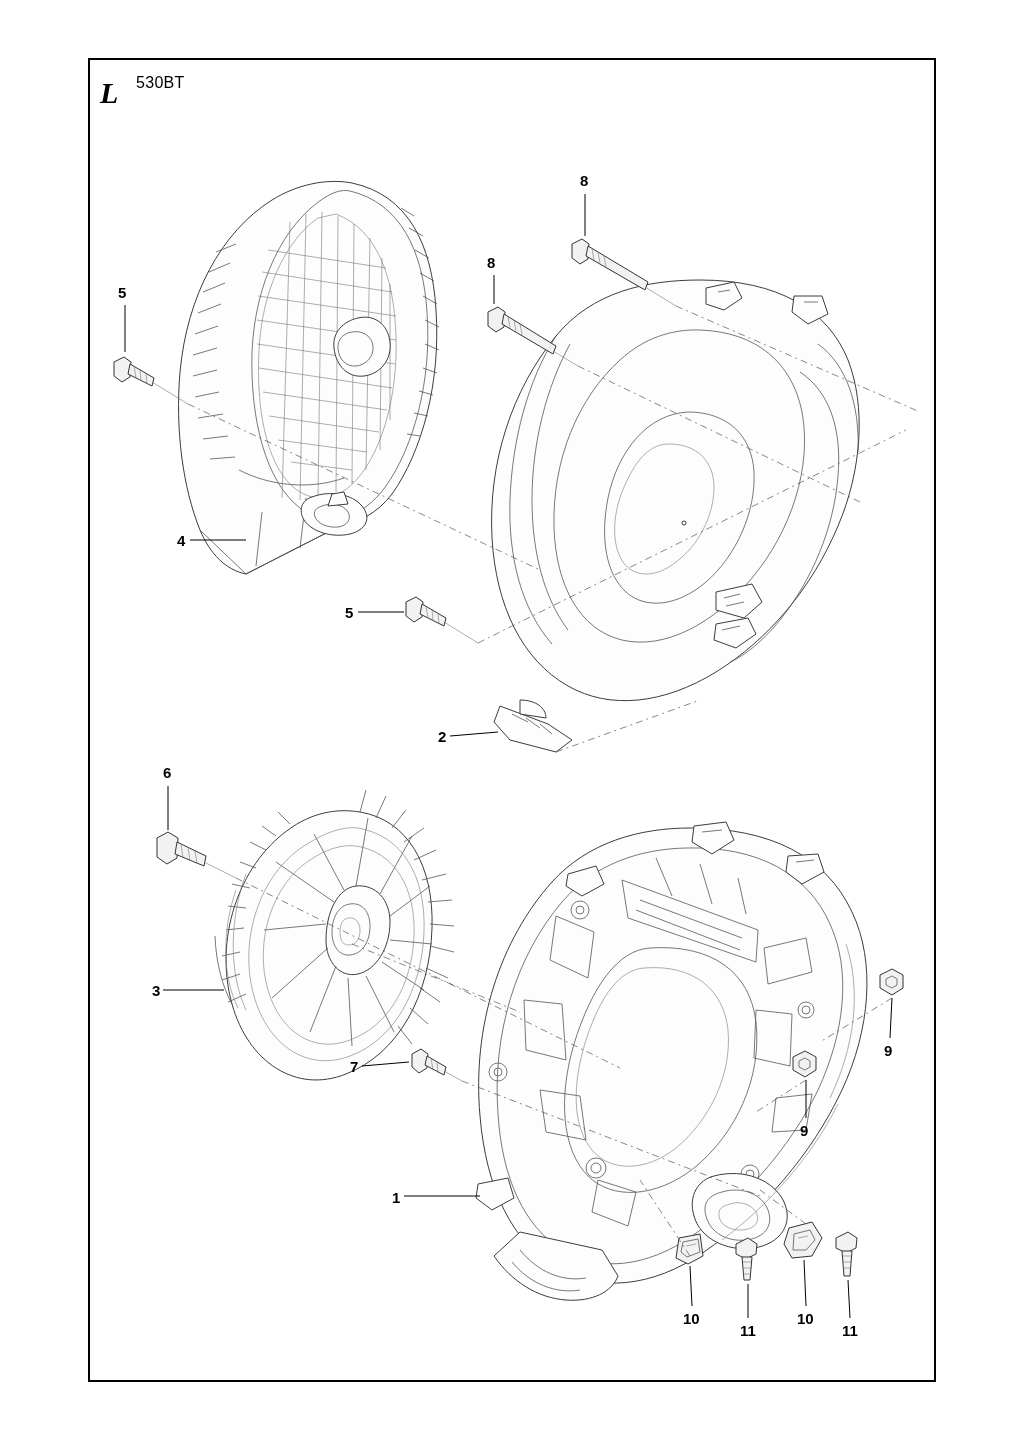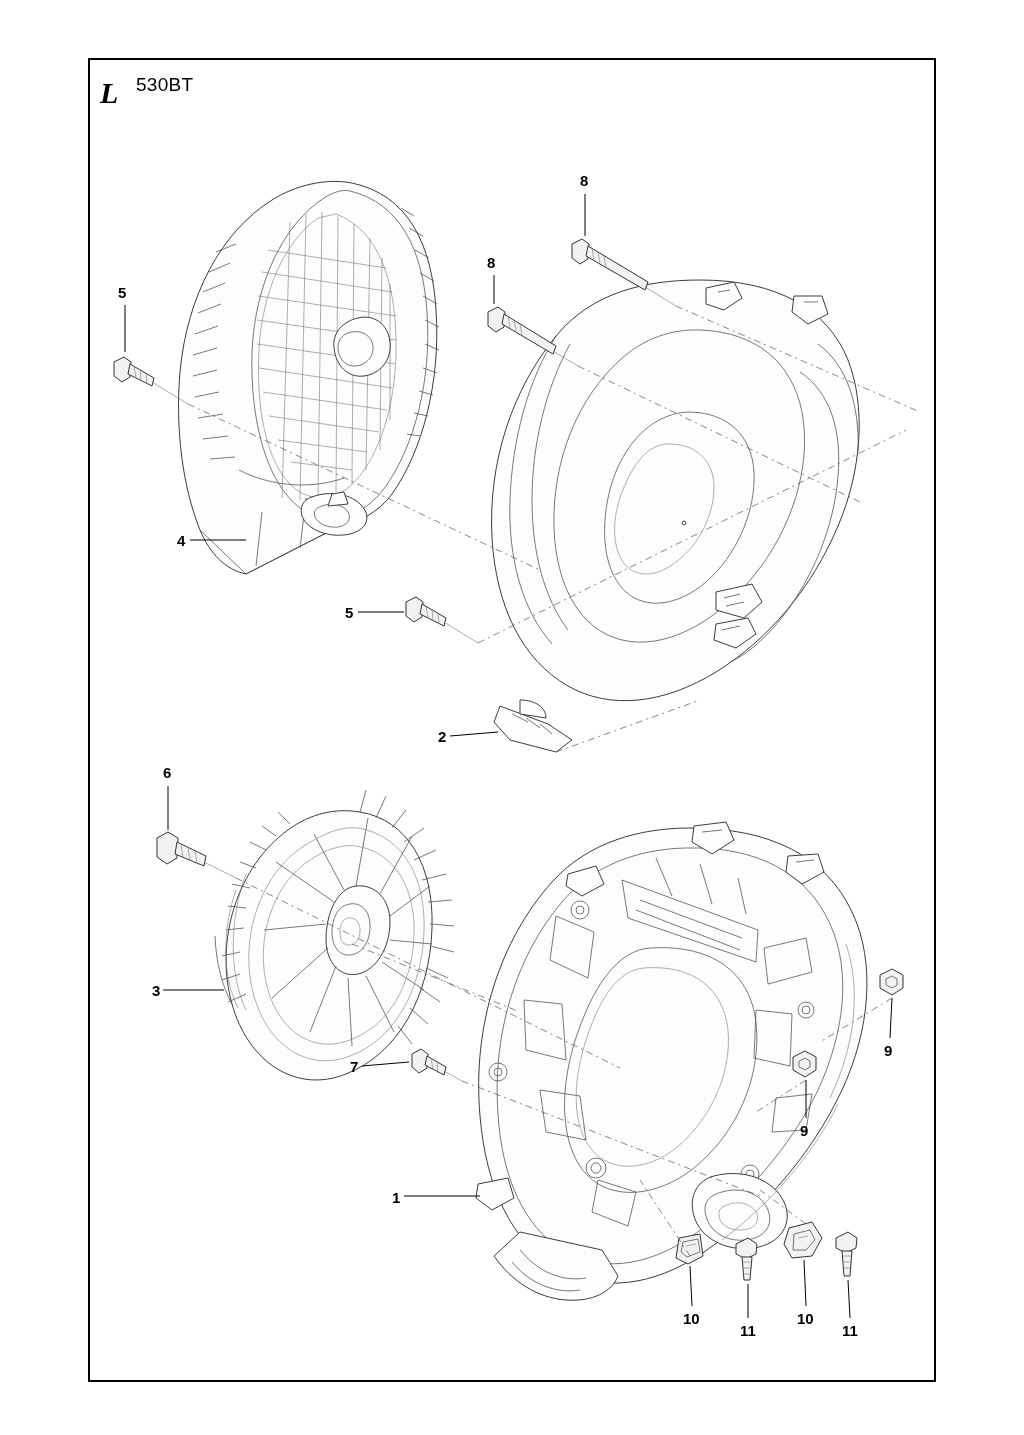--- a/index.html
+++ b/index.html
@@ -38,21 +38,21 @@
     font-weight: bold;
     font-style: italic;
     font-family: "Liberation Serif", serif;
     letter-spacing: 0px;
     line-height: 1;
   }
   #model-code {
     position: absolute;
     left: 136px;
     top: 74px;
-    font-size: 19px;
+    font-size: 16px;
     letter-spacing: 0.3px;
   }
   .callout {
     position: absolute;
     font-size: 15px;
     font-weight: bold;
     font-family: "Liberation Sans", sans-serif;
     line-height: 1;
     user-select: none;
   }

